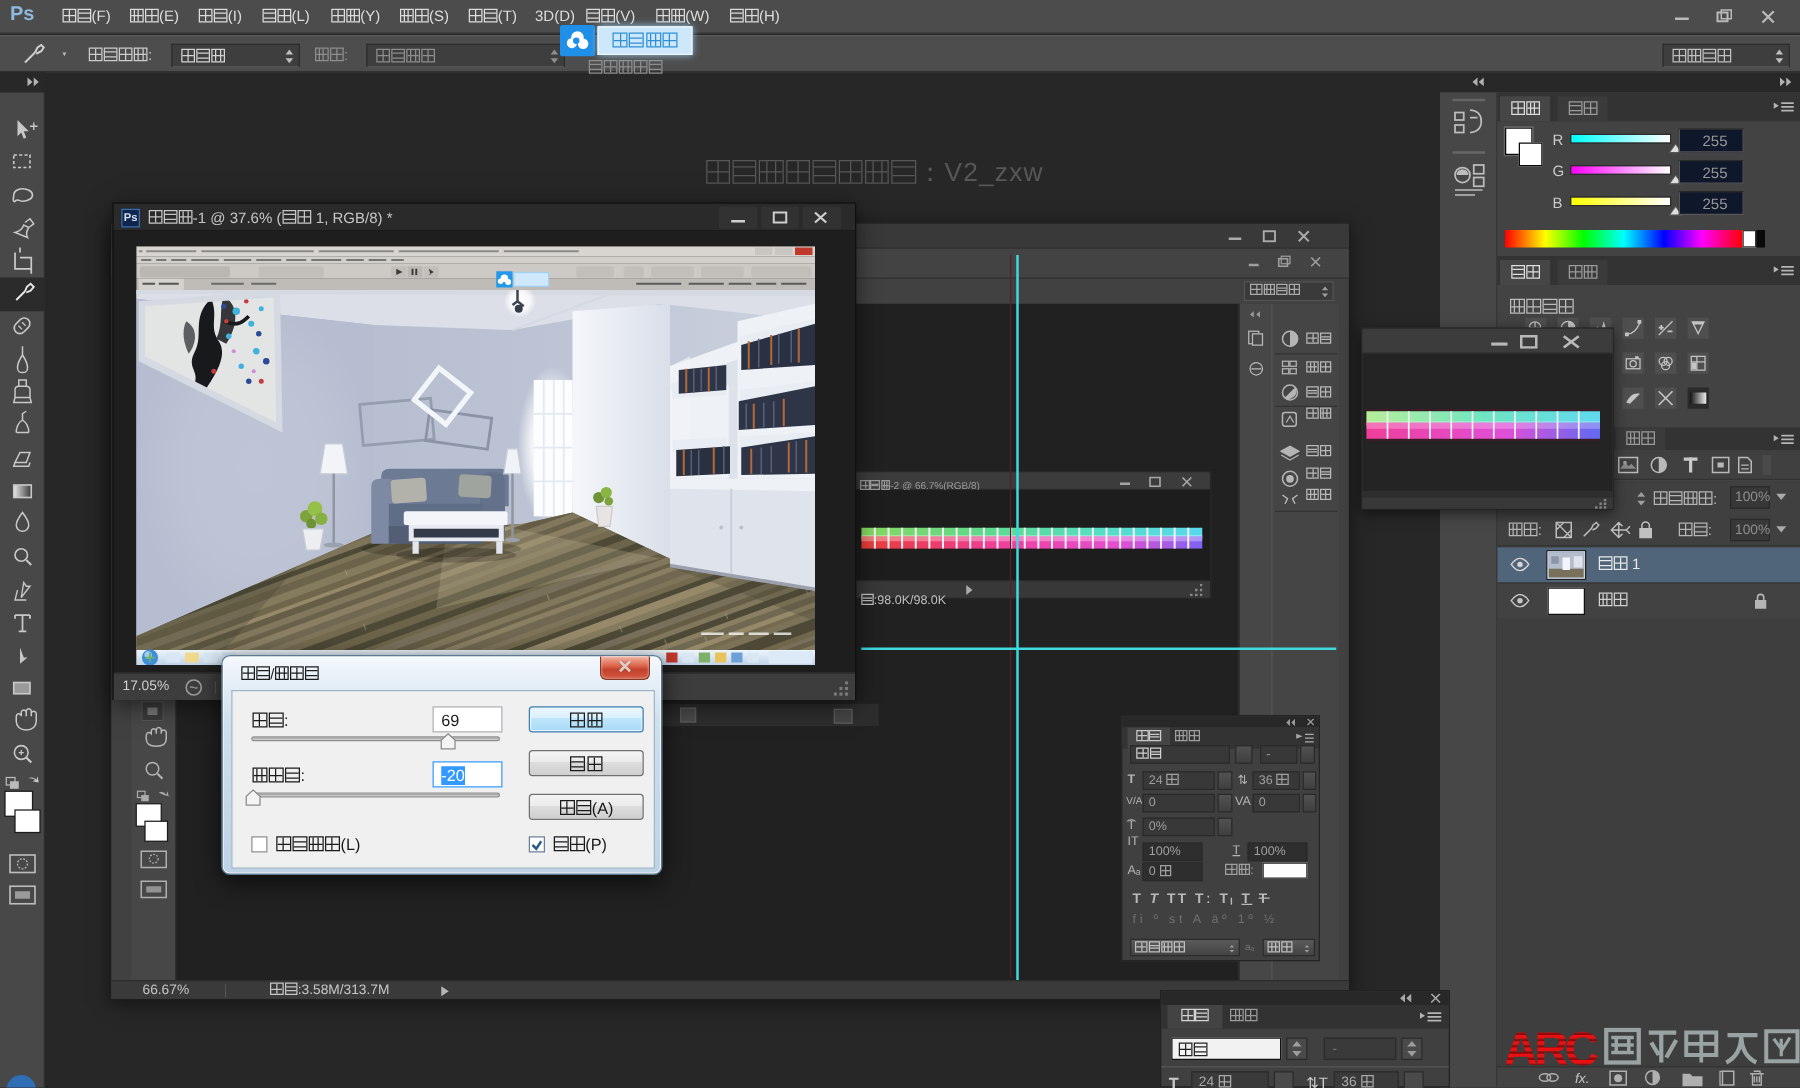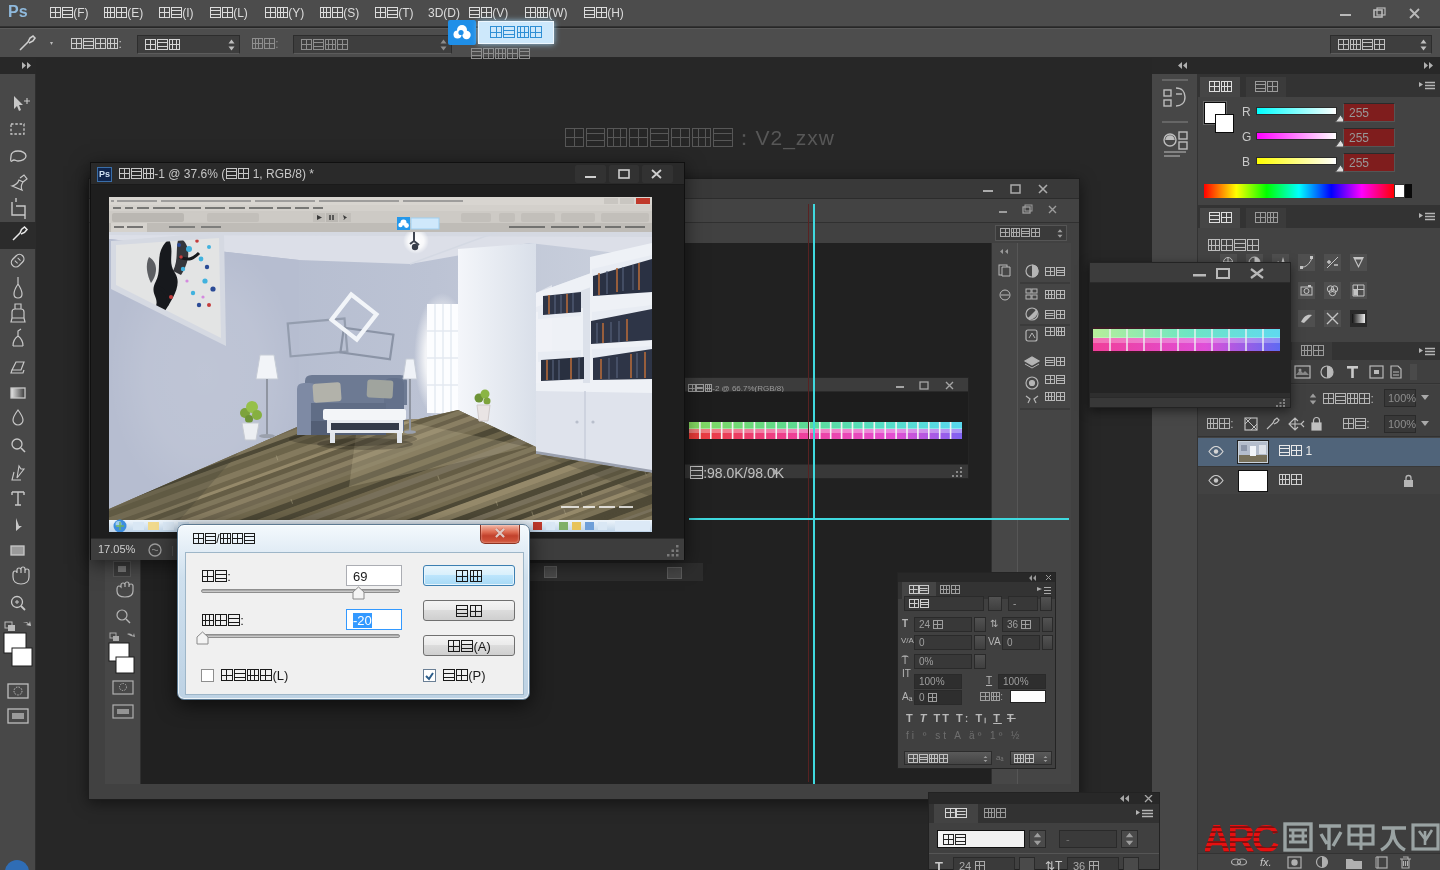--- a/index.html
+++ b/index.html
@@ -89,20 +89,28 @@
     <path d="M2 166h50" stroke="#333" stroke-width="1"></path>
    </g>
   </svg>
   <span class="w2l" style="top:23px"><i class="cj"></i><i class="cj v2"></i></span>
   <span class="w2l" style="top:46px"><i class="cj v3"></i><i class="cj"></i></span>
   <span class="w2l" style="top:66px"><i class="cj v2"></i><i class="cj"></i></span>
   <span class="w2l" style="top:83px"><i class="cj"></i><i class="cj v3"></i></span>
   <span class="w2l" style="top:113px"><i class="cj v2"></i><i class="cj"></i></span>
   <span class="w2l" style="top:131px"><i class="cj"></i><i class="cj v2"></i></span>
   <span class="w2l" style="top:148px"><i class="cj v3"></i><i class="cj"></i></span>
+ </div>
+ <div class="abs" style="left:0;top:605px;width:990px;height:15px;background:#3a3a3a;border-top:1px solid #2d2d2d;font-size:11px;color:#c6c6c6">
+  <span class="abs" style="left:25px;top:1px">66.67%</span>
+      <span class="abs" style="left:90px;top:1px;color:#555">|</span>
+  <span class="abs" style="left:127px;top:1px"><i class="cj"></i><i class="cj v2"></i>:3.58M/313.7M</span>
+  <svg class="abs" style="left:262px;top:3px" width="10" height="10">
+        <path d="M2 1l6 4-6 4z" fill="#b5b5b5"></path>
+      </svg>
  </div>
  <div class="abs" style="left:594px;top:198px;width:286px;height:102px;background:#3a3a3a;border:1px solid #252525">
   <div class="abs" style="left:0;top:0;width:284px;height:14px;background:#3c3c3c;border-bottom:1px solid #2a2a2a">
    <span class="abs" style="left:4px;top:6px;font-size:8px;color:#9a9a9a"><i class="cj"></i><i class="cj v2"></i><i class="cj v3"></i>-2 @ 66.7%(RGB/8)</span>
    <svg class="abs" style="left:210px;top:3px" width="70" height="9">
           <rect x="2" y="5" width="8" height="2" fill="#a5a5a5"></rect>
           <rect x="26" y="1" width="8" height="7" fill="none" stroke="#a5a5a5" stroke-width="1.3"></rect>
           <path d="M52 1l7 7M59 1l-7 7" stroke="#a5a5a5" stroke-width="1.4"></path>
         </svg>
   </div>
@@ -123,21 +131,21 @@
           </linearGradient>
    </defs>
    <rect x="0" y="0" width="273" height="9" fill="url(#gt1)"></rect>
         <rect x="0" y="7" width="273" height="10" fill="url(#gb1)"></rect>
    <rect x="0" y="6" width="273" height="5" fill="#ffffff55"></rect>
    <g stroke="#f2f2f2" stroke-width="1.6">
     <path d="M10.9 0v17M21.8 0v17M32.7 0v17M43.6 0v17M54.5 0v17M65.4 0v17M76.3 0v17M87.2 0v17M98.1 0v17M109 0v17M119.9 0v17M130.8 0v17M141.7 0v17M152.6 0v17M163.5 0v17M174.4 0v17M185.3 0v17M196.2 0v17M207.1 0v17M218 0v17M228.9 0v17M239.8 0v17M250.7 0v17M261.6 0v17"></path>
    </g>
   </svg>
   <div class="abs" style="left:0;top:86px;width:284px;height:14px;background:#383838;border-top:1px solid #2a2a2a">
-   <span class="abs" style="left:5px;top:0;font-size:14px;color:#c0c0c0"><i class="cj v2"></i>:98.0K/98.0K</span>
+   <span class="abs" style="left:5px;top:10px;font-size:10px;color:#c0c0c0"><i class="cj v2"></i>:98.0K/98.0K</span>
    <svg class="abs" style="left:88px;top:3px" width="8" height="8">
           <path d="M1 0l5 4-5 4z" fill="#aaa"></path>
         </svg>
    <svg class="abs" style="left:268px;top:2px" width="10" height="10">
           <g fill="#888">
             <rect width="2" height="2" x="0" y="8"></rect>
             <rect width="2" height="2" x="4" y="8"></rect>
             <rect width="2" height="2" x="8" y="8"></rect>
             <rect width="2" height="2" x="4" y="4"></rect>
             <rect width="2" height="2" x="8" y="4"></rect>
@@ -826,21 +834,21 @@
     </g>
    </svg>
   </div>
  </div>
 </div>
 <style>
 .ptab{position:absolute;top:3px;height:20px;padding:3px 8px 0;font-size:12px;color:#9b9b9b;background:#3b3b3b}
 .ptab.on{background:#464646;color:#dedede}
 .clab{position:absolute;font-size:12px;color:#c9c9c9}
 .ctrk{position:absolute;width:81px;height:8px;border:1px solid #2c2c2c}
-.cval{position:absolute;width:52px;height:19px;background:#7f1d1d;border:1px solid #555;border-top-color:#2a2a2a;color:#989898;font-size:12px;padding:2px 5px}
+.cval{position:absolute;width:52px;height:19px;background:#0f172a;border:1px solid #555;border-top-color:#2a2a2a;color:#989898;font-size:12px;padding:2px 18px}
 </style>
 
 <div class="abs" style="left:1089px;top:262px;width:202px;height:146px;background:#3b3b3b;border:1px solid #232323;box-shadow:0 3px 10px rgba(0,0,0,.5)">
  <div class="abs" style="left:0;top:0;width:200px;height:20px;background:#3c3c3c;border-bottom:1px solid #2b2b2b">
   <svg class="abs" style="left:95px;top:4px" width="100" height="12">
         <rect x="8" y="7" width="13" height="2.5" fill="#b9b9b9"></rect>
         <rect x="32" y="2" width="12" height="9" fill="none" stroke="#b9b9b9" stroke-width="2"></rect>
         <path d="M66 2l12 9M78 2l-12 9" stroke="#b9b9b9" stroke-width="2.2"></path>
       </svg>
  </div>

